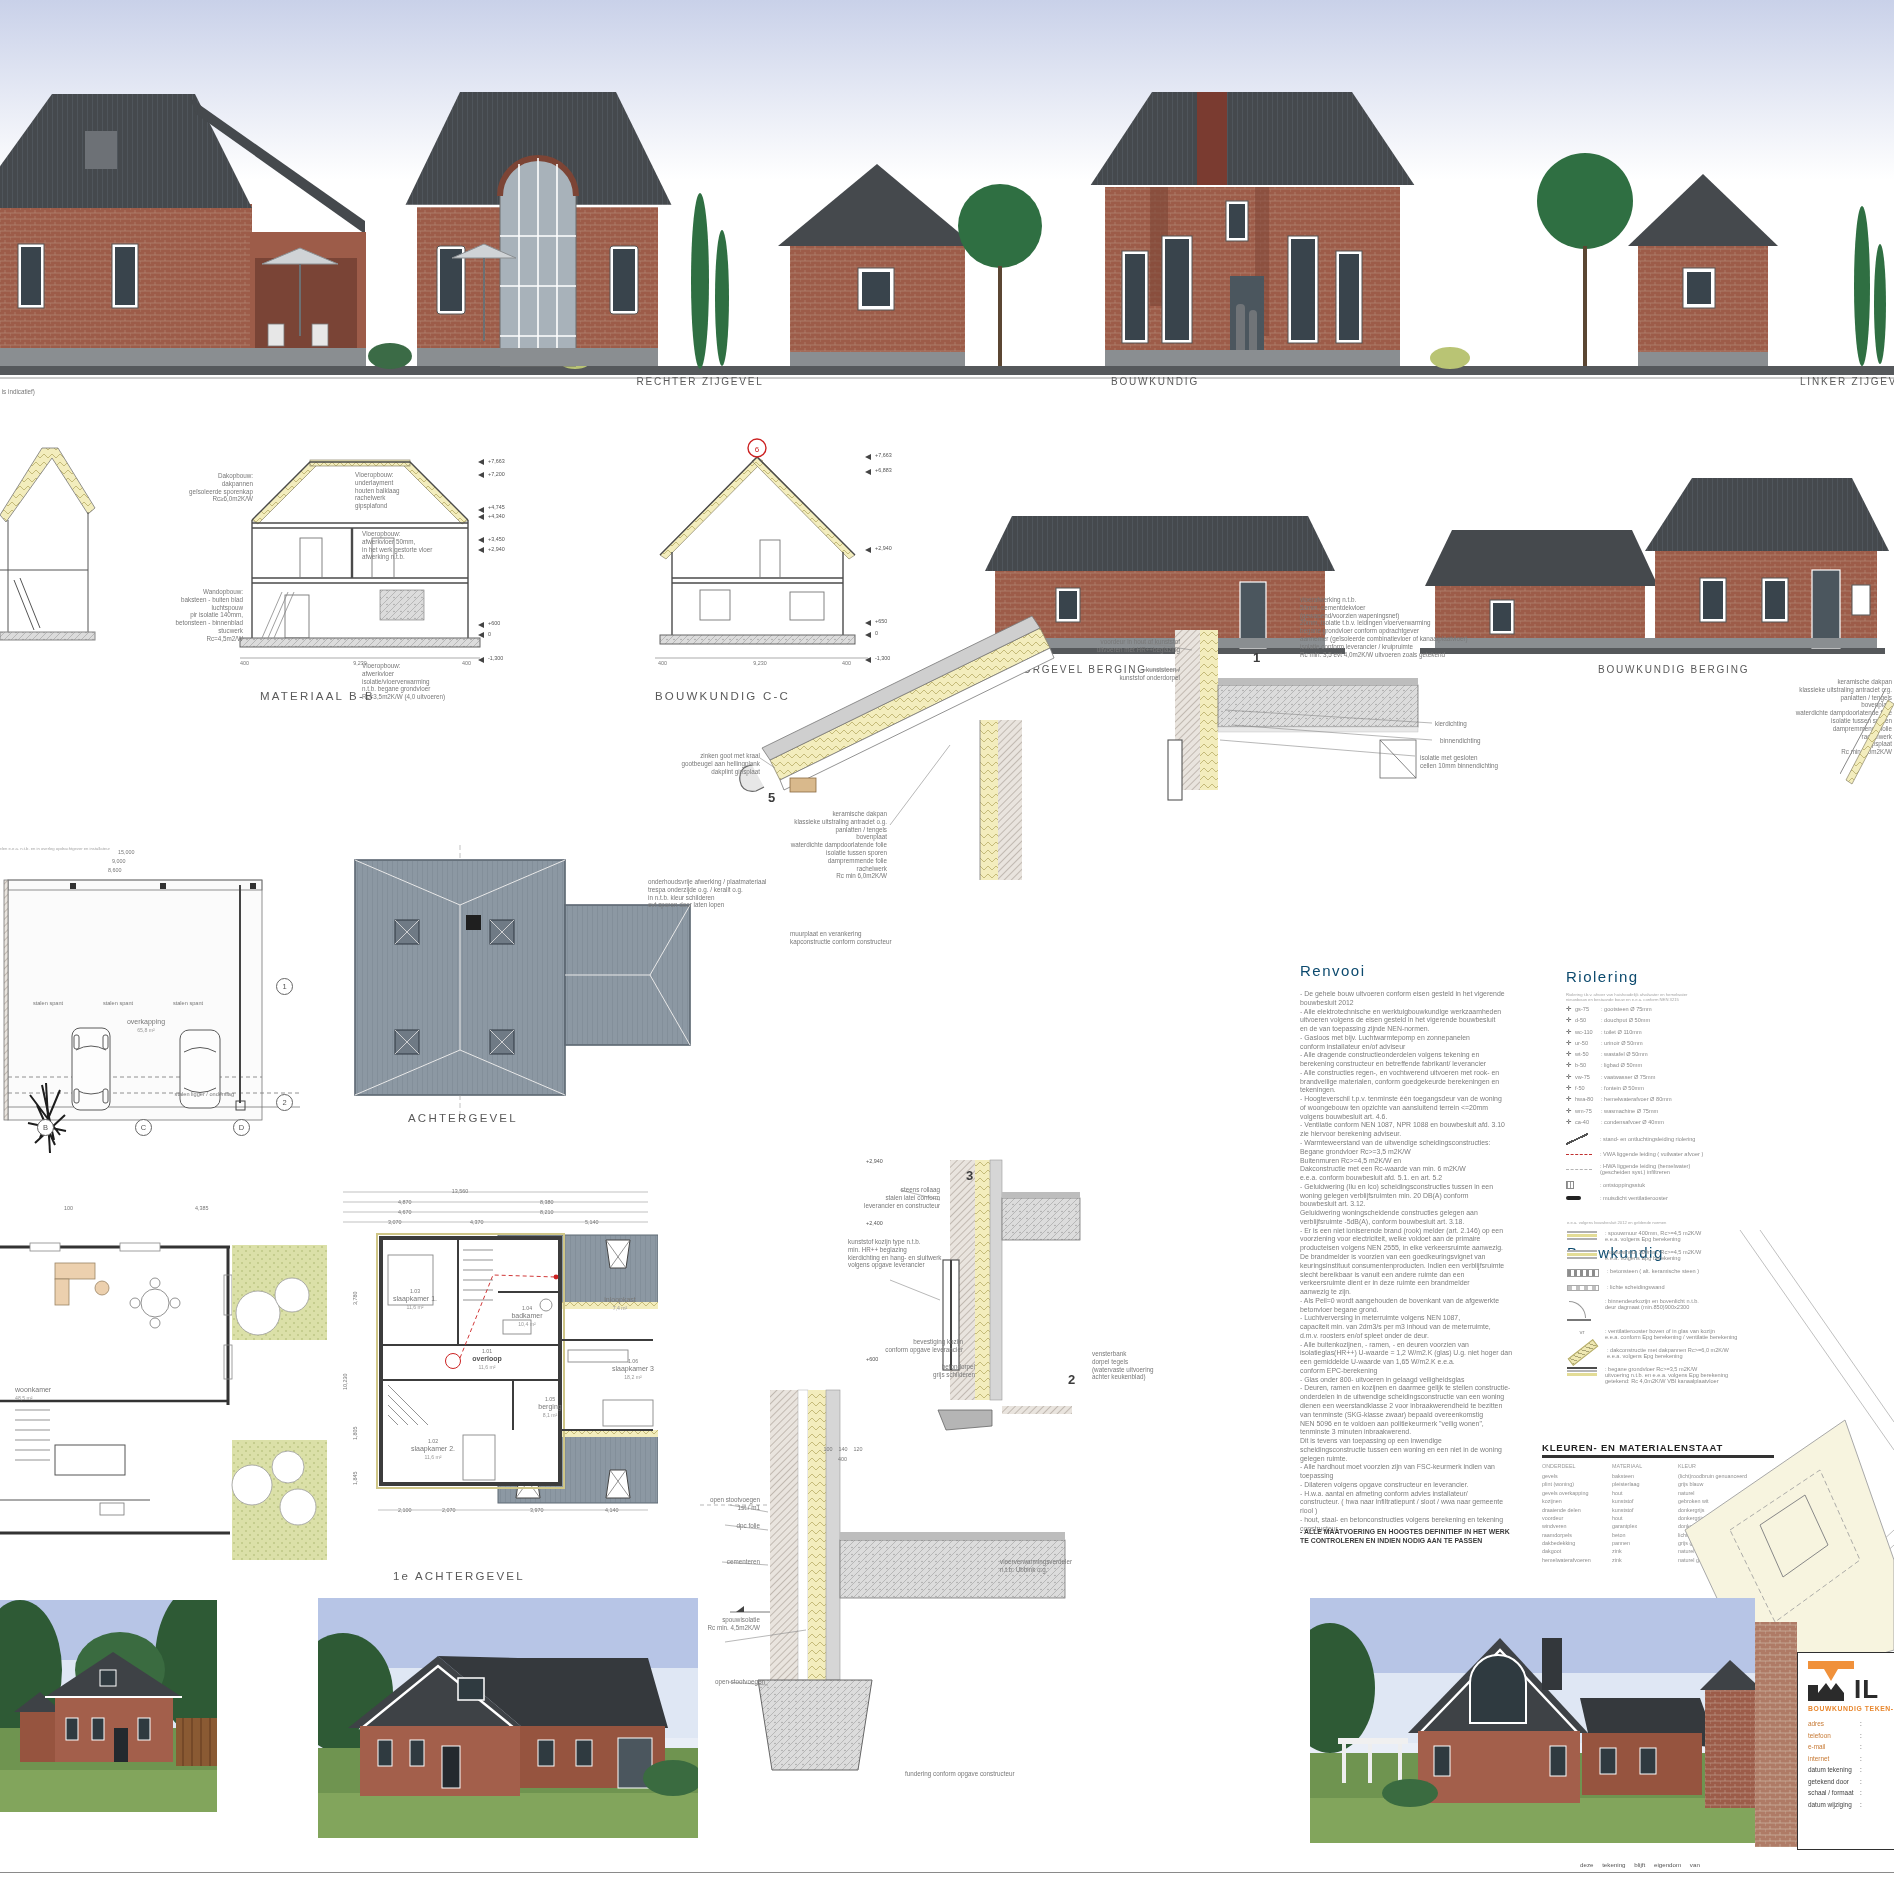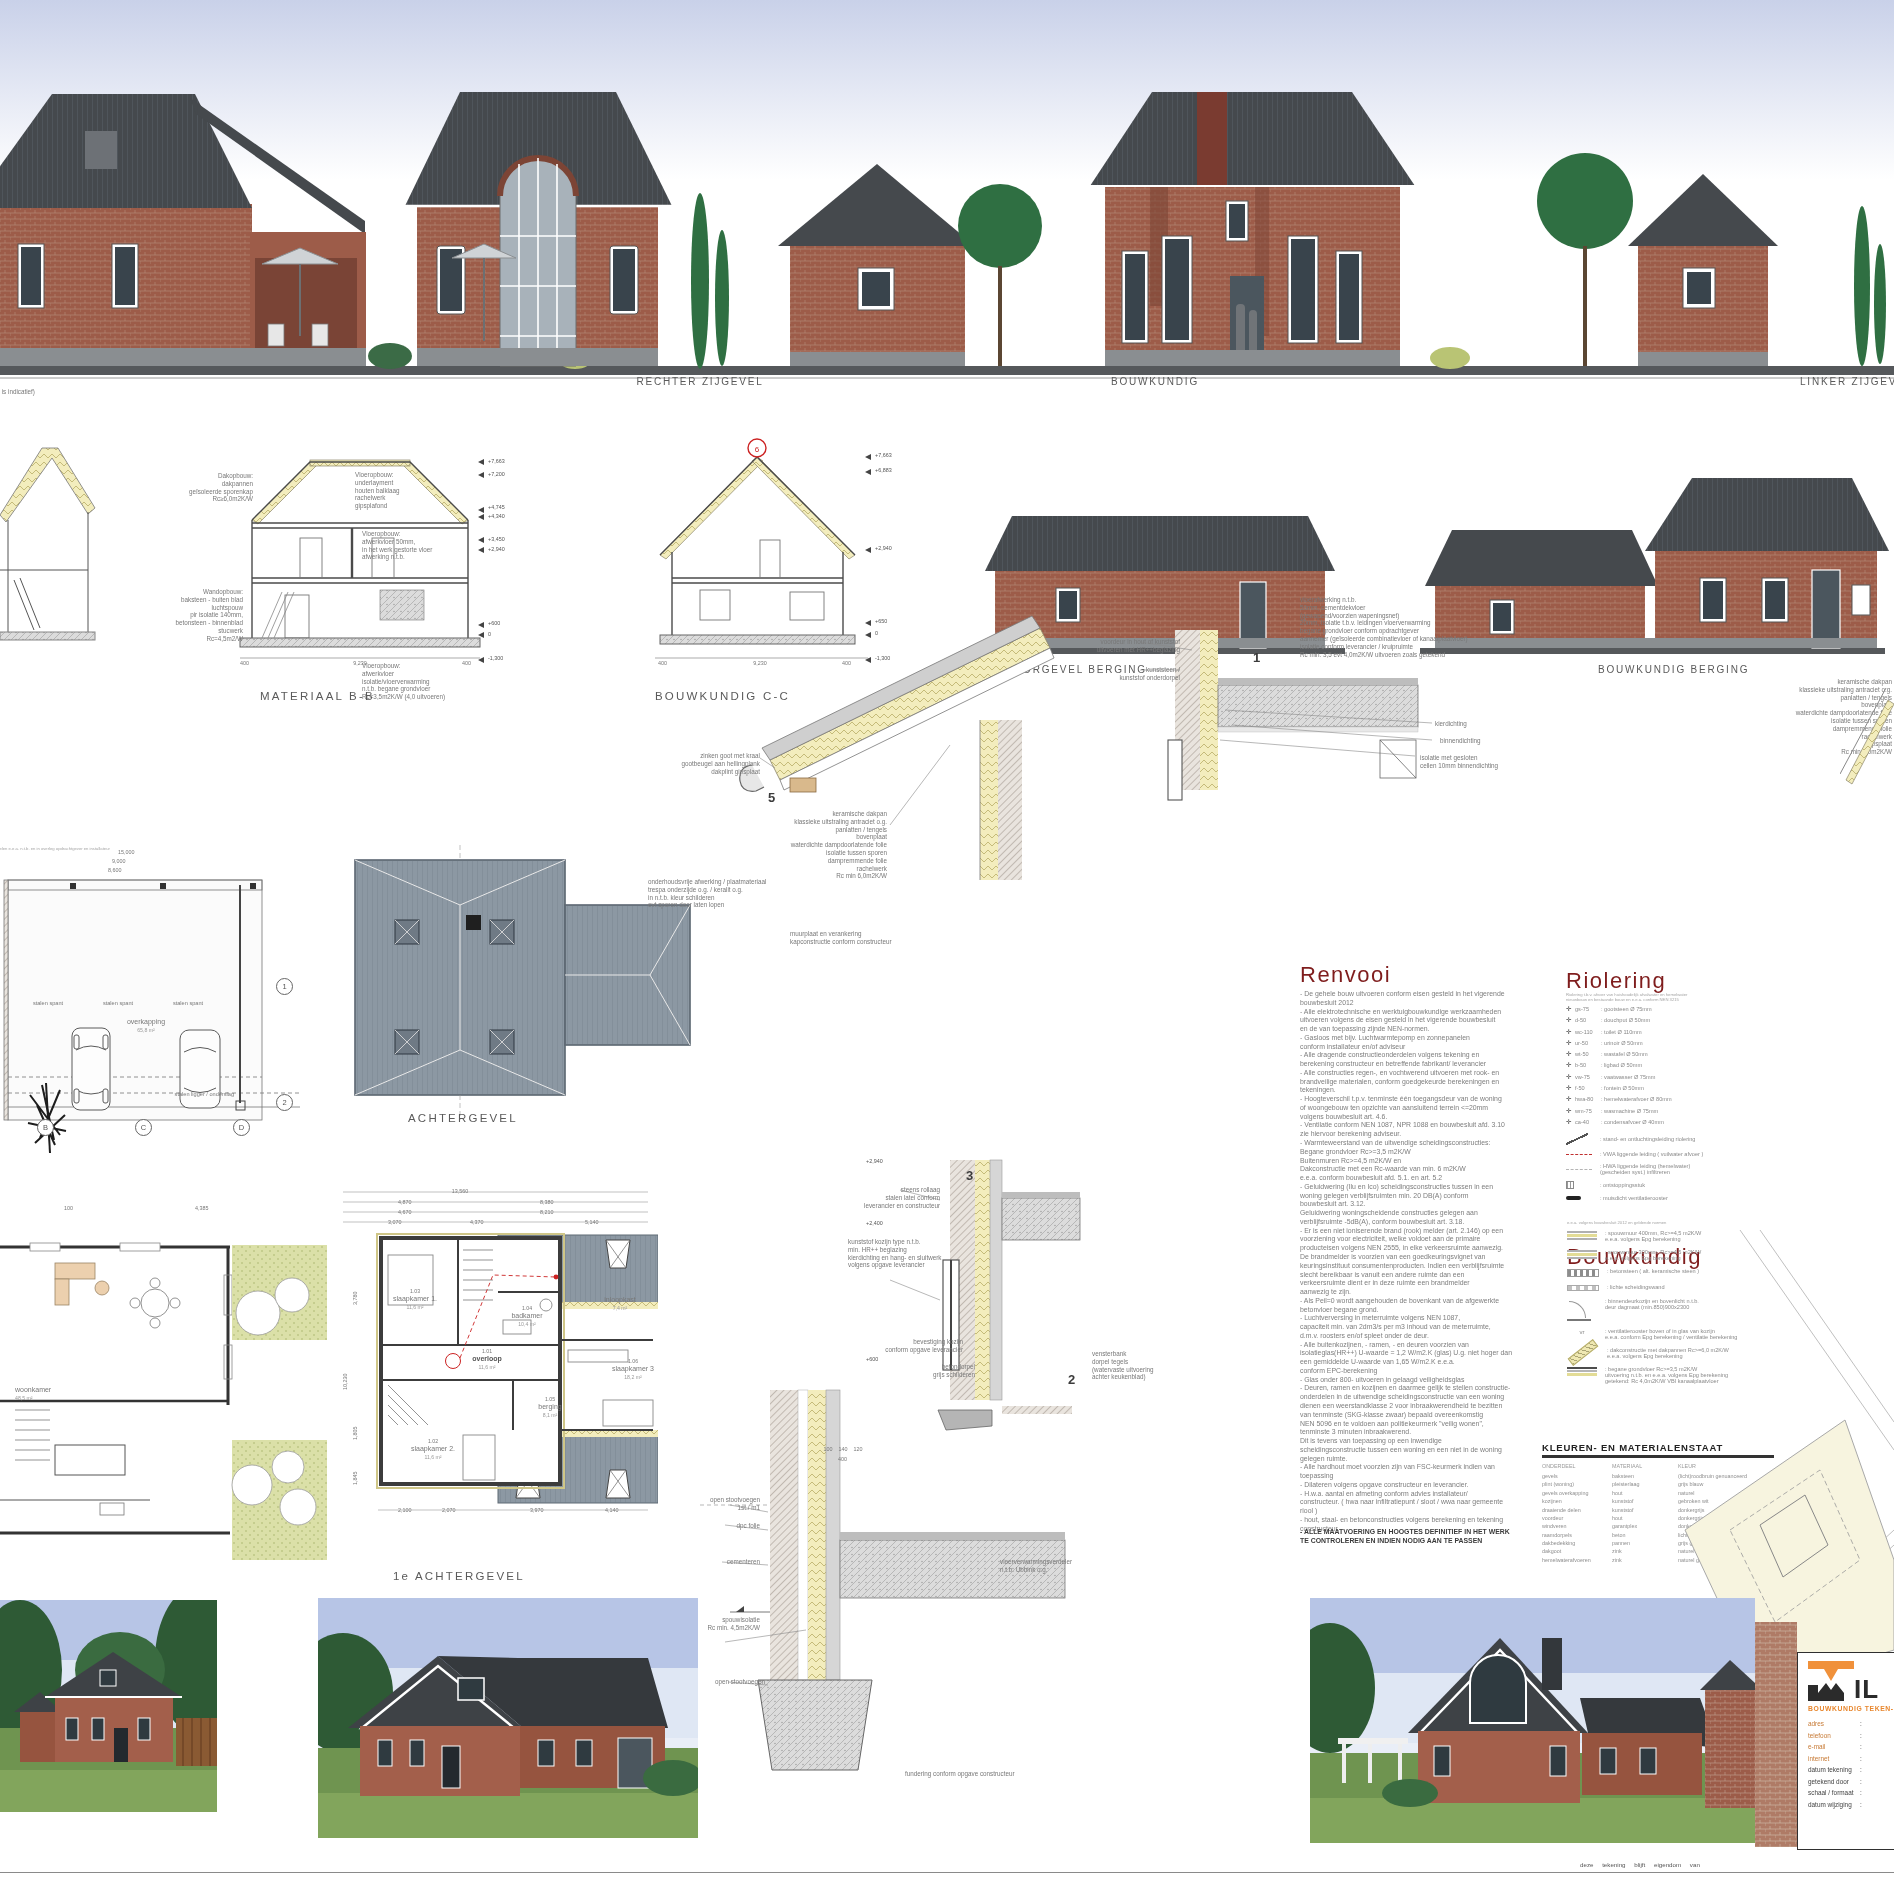--- a/index.html
+++ b/index.html
@@ -7,21 +7,21 @@
        font-family:"Liberation Sans",sans-serif;color:#6e6e6e}
   .abs{position:absolute}
   .t{font-family:"Liberation Sans",sans-serif;color:#787878}
   .s5{font-size:5.2px;line-height:1.3}
   .s55{font-size:5.6px;line-height:1.28}
   .s6{font-size:6.3px;line-height:1.24}
   .s7{font-size:7px;line-height:1.26}
   .ra{text-align:right}.ctr{text-align:center}.pre{white-space:pre-line}
   .lbl{font-size:11.5px;letter-spacing:2.2px;color:#5a5a5a;white-space:nowrap}
   .lbl2{font-size:10px;letter-spacing:1.8px;color:#5a5a5a;white-space:nowrap}
-  .h1{font-size:22px;letter-spacing:1.5px;color:#7f1d1d;white-space:nowrap}
+  .h1{font-size:15px;letter-spacing:1.5px;color:#0c4a6e;white-space:nowrap}
   .num{font-size:13px;font-weight:bold;color:#3c3c3c}
   .lv{font-size:5.4px;color:#555;white-space:nowrap}
   .dim{font-size:5.4px;color:#777;white-space:nowrap}
   .rot{transform:rotate(-90deg);transform-origin:left top}
   .renv{width:218px;font-size:6.9px;line-height:1.27;color:#7d7d7d;white-space:pre-line}
   .renvb{width:218px;font-size:6.9px;line-height:1.3;color:#3a3a3a;font-weight:bold;white-space:pre-line}
   .sub{font-size:4.2px;line-height:1.3;color:#a5a5a5;white-space:pre-line}
   .rrow{display:flex;align-items:flex-start;height:11.3px;font-size:5.6px;color:#8a8a8a}
   .rrow .plus{width:9px;color:#444;font-size:6.5px;line-height:1}
   .rrow .code{width:26px}

